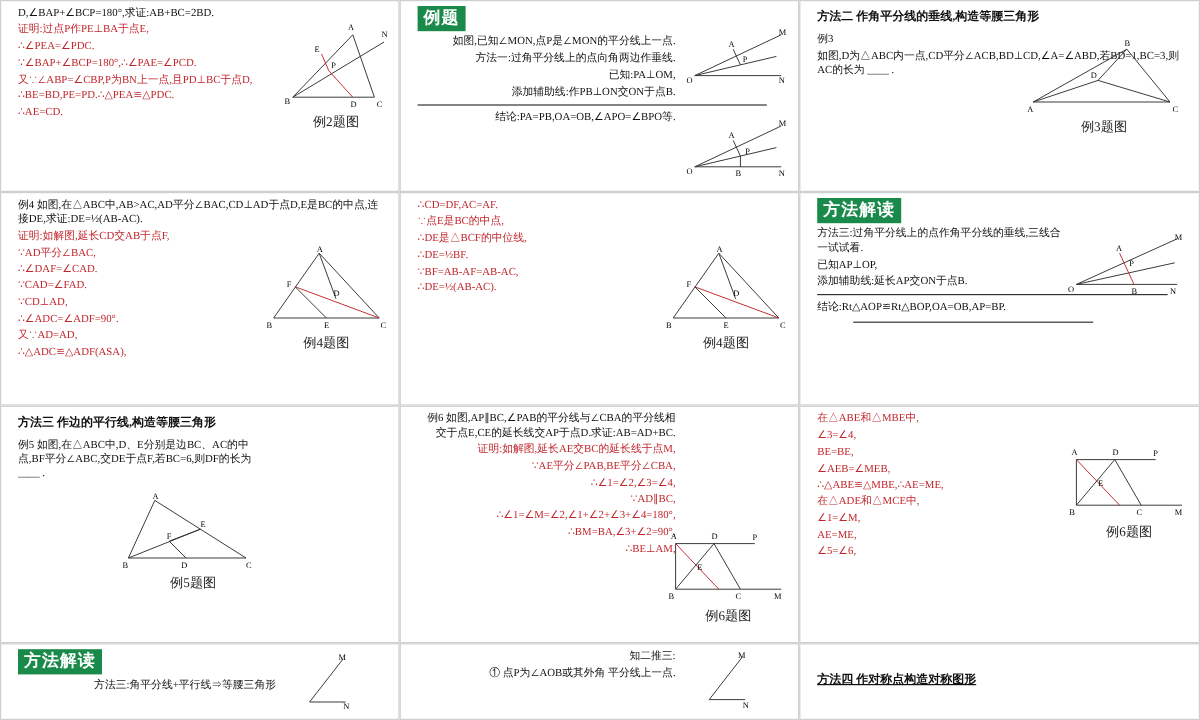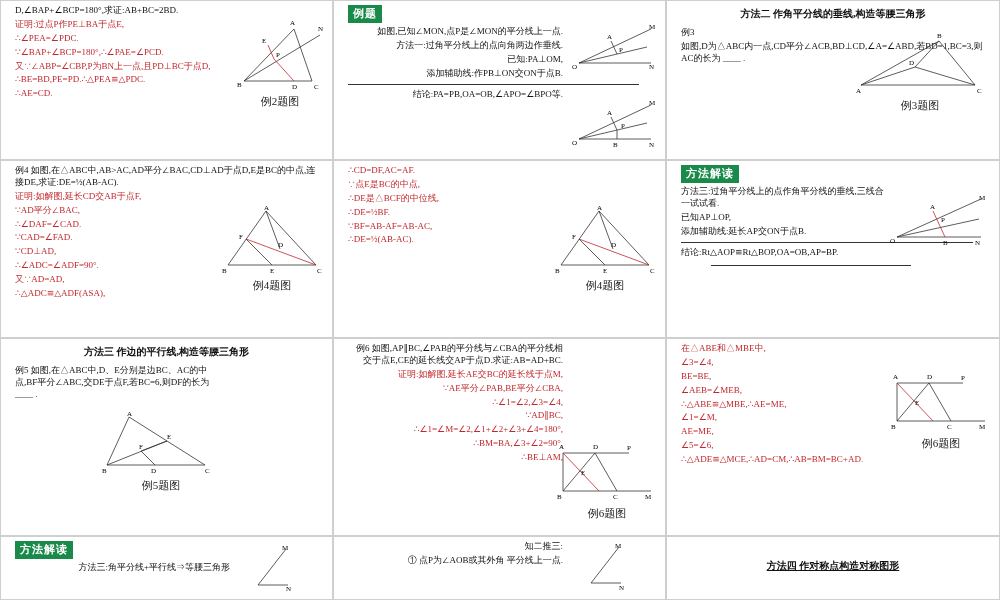--- a/index.html
+++ b/index.html
@@ -23,28 +23,28 @@
     box-sizing:border-box;
     padding:4px 14px;
     position:relative;
     overflow:hidden;
   }
   .red{color:#c1272d;}
   .green-tag{
     display:inline-block;
     background:#1a8a4a;
     color:#fff;
-    font-size:11px;
+    font-size:14px;
     padding:1px 5px 2px 5px;
     font-weight:bold;
     letter-spacing:1px;
     margin-bottom:3px;
   }
   .center-title{
-    text-align:center;
+    text-align:left;
     font-weight:bold;
     font-size:10px;
     margin:2px 0 6px 0;
   }
   .p{margin:0 0 2px 0;line-height:1.32;}
   .fig{
     position:absolute;
     text-align:center;
     font-size:7px;
     color:#333;
@@ -306,24 +306,24 @@
     </div>
   </div>
 
   <div class="cell">
     <div class="txtwrap3">
       <p class="p red">在△ABE和△MBE中,</p>
       <p class="p red">∠3=∠4,</p>
       <p class="p red">BE=BE,</p>
       <p class="p red">∠AEB=∠MEB,</p>
       <p class="p red">∴△ABE≌△MBE,∴AE=ME,</p>
+      <p class="p red">在△ADE和△MCE中,</p>
       <p class="p red">∠1=∠M,</p>
       <p class="p red">AE=ME,</p>
       <p class="p red">∠5=∠6,</p>
-      <p class="p red">∴△ADE≌△MCE,∴AD=CM,∴AB=BM=BC+AD.</p>
     </div>
     <div class="fig" style="right:6px;top:30px;width:104px;">
       <svg width="104" height="66" viewBox="0 0 104 66">
         <line x1="8" y1="14" x2="74" y2="14" stroke="#333" stroke-width="0.8"></line>
         <line x1="8" y1="52" x2="96" y2="52" stroke="#333" stroke-width="0.8"></line>
         <line x1="8" y1="14" x2="8" y2="52" stroke="#333" stroke-width="0.8"></line>
         <line x1="8" y1="14" x2="44" y2="52" stroke="#c1272d" stroke-width="0.8"></line>
         <line x1="8" y1="52" x2="40" y2="14" stroke="#333" stroke-width="0.8"></line>
         <line x1="40" y1="14" x2="62" y2="52" stroke="#333" stroke-width="0.8"></line>
         <text x="4" y="10" font-size="7">A</text>

